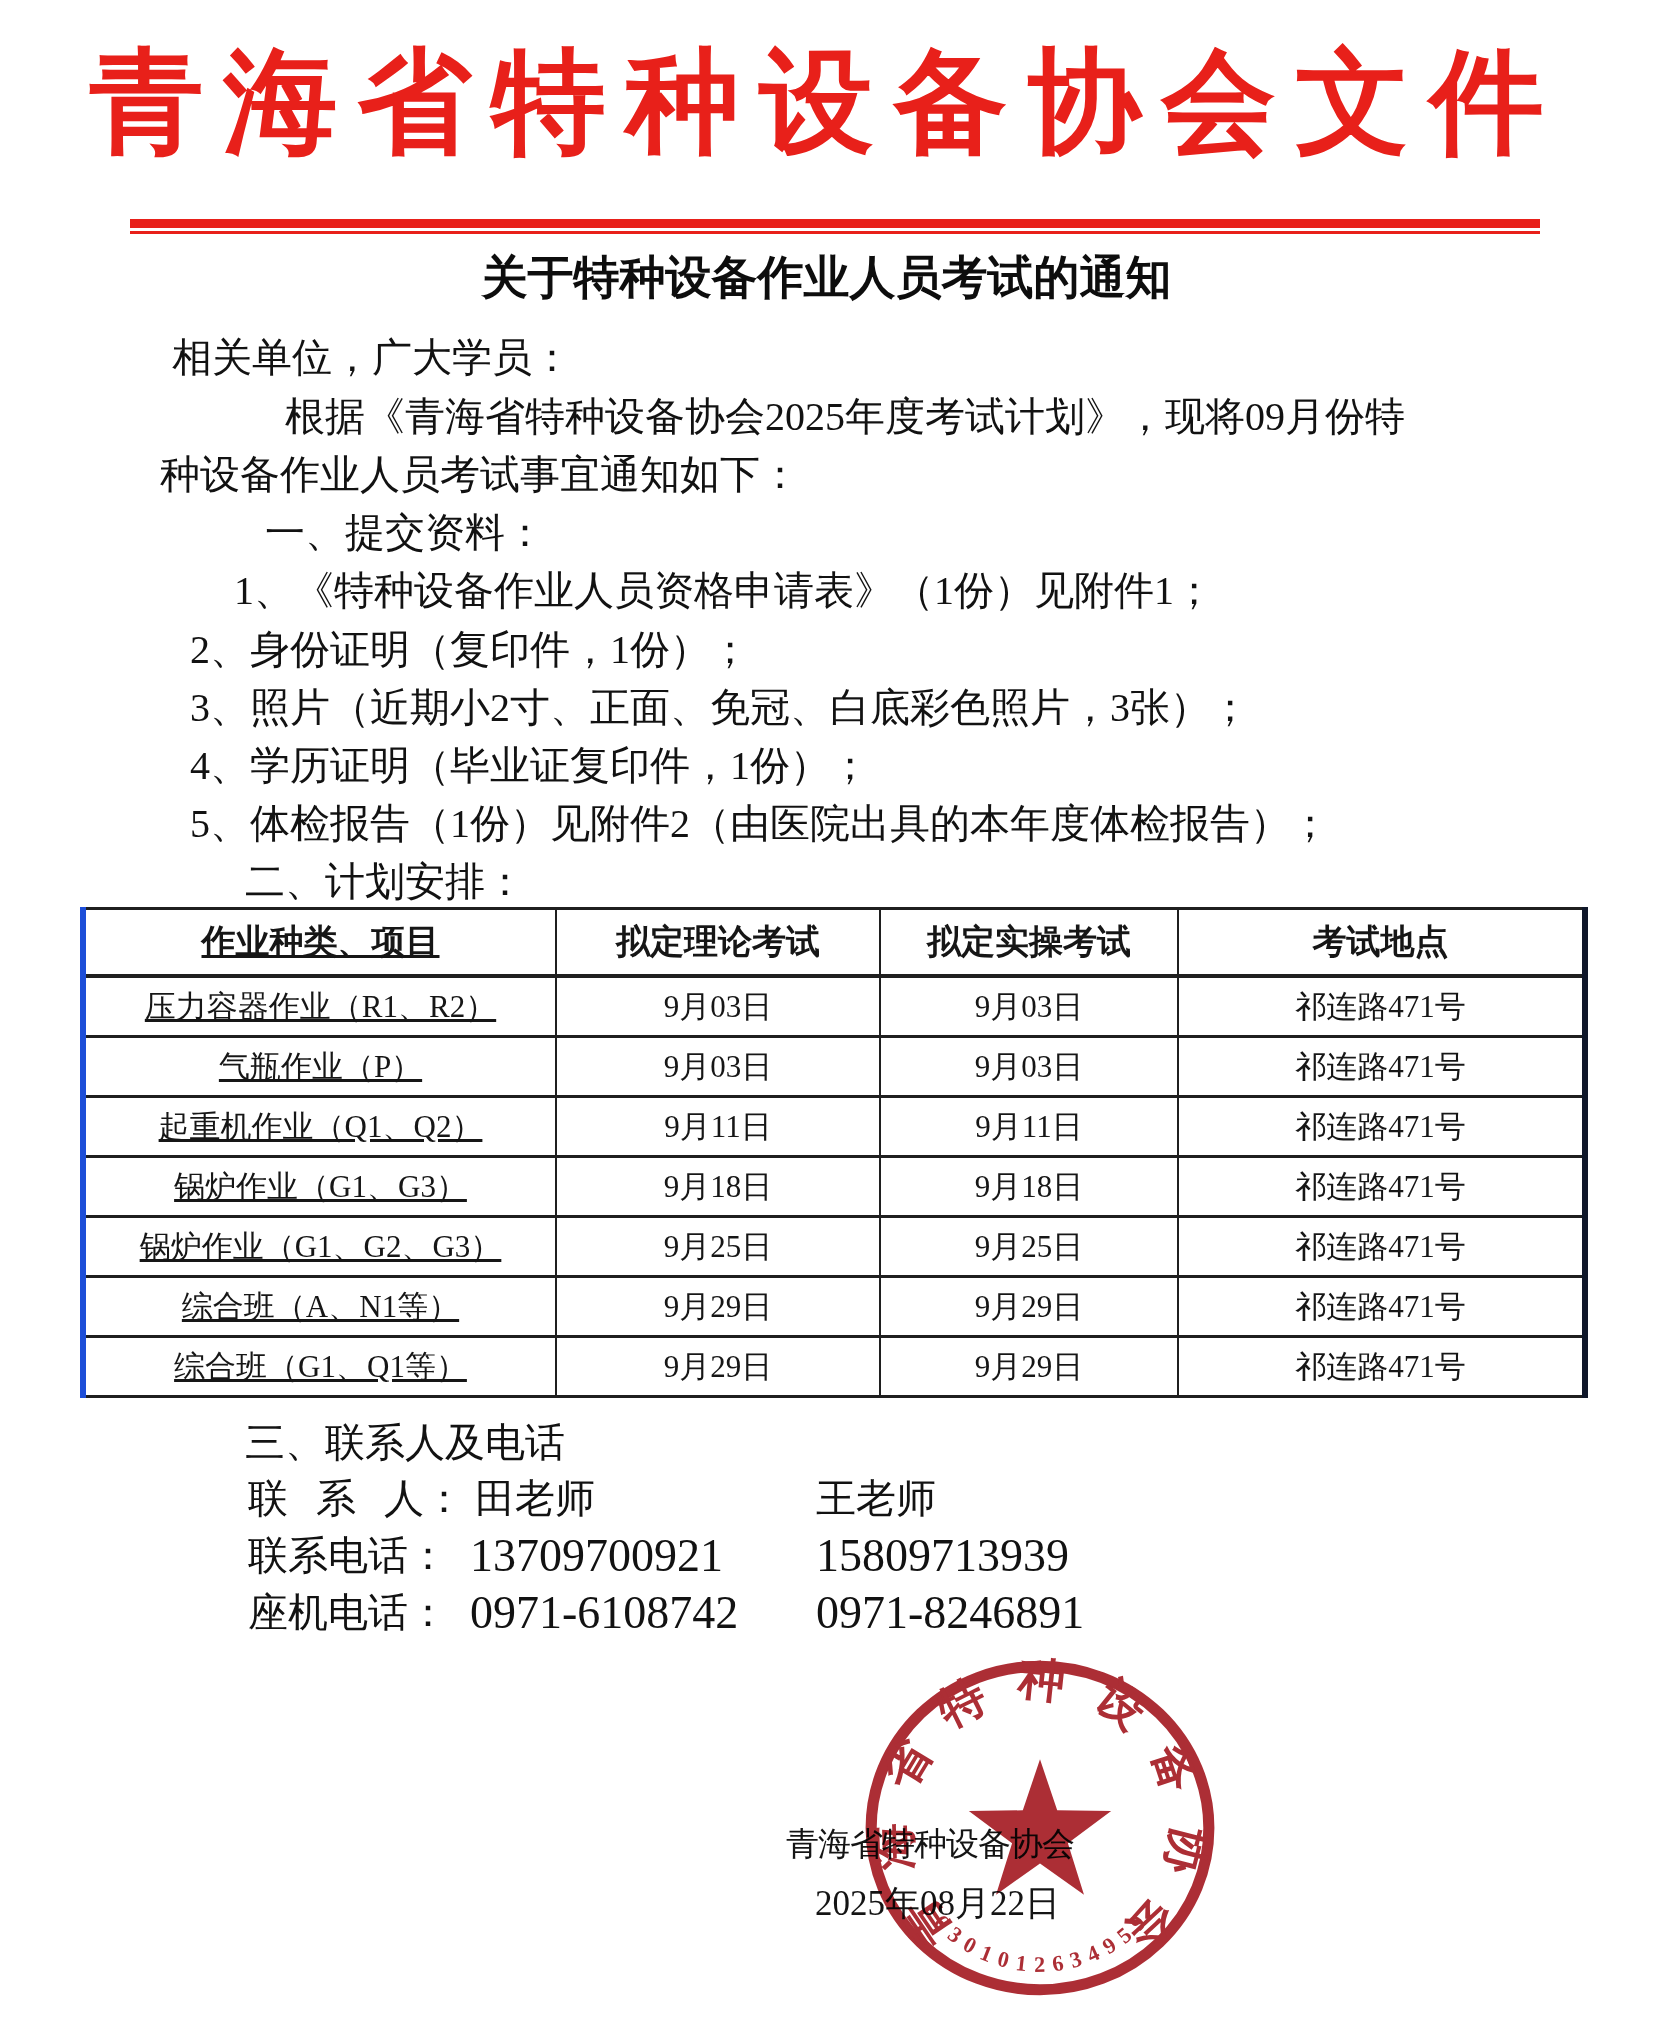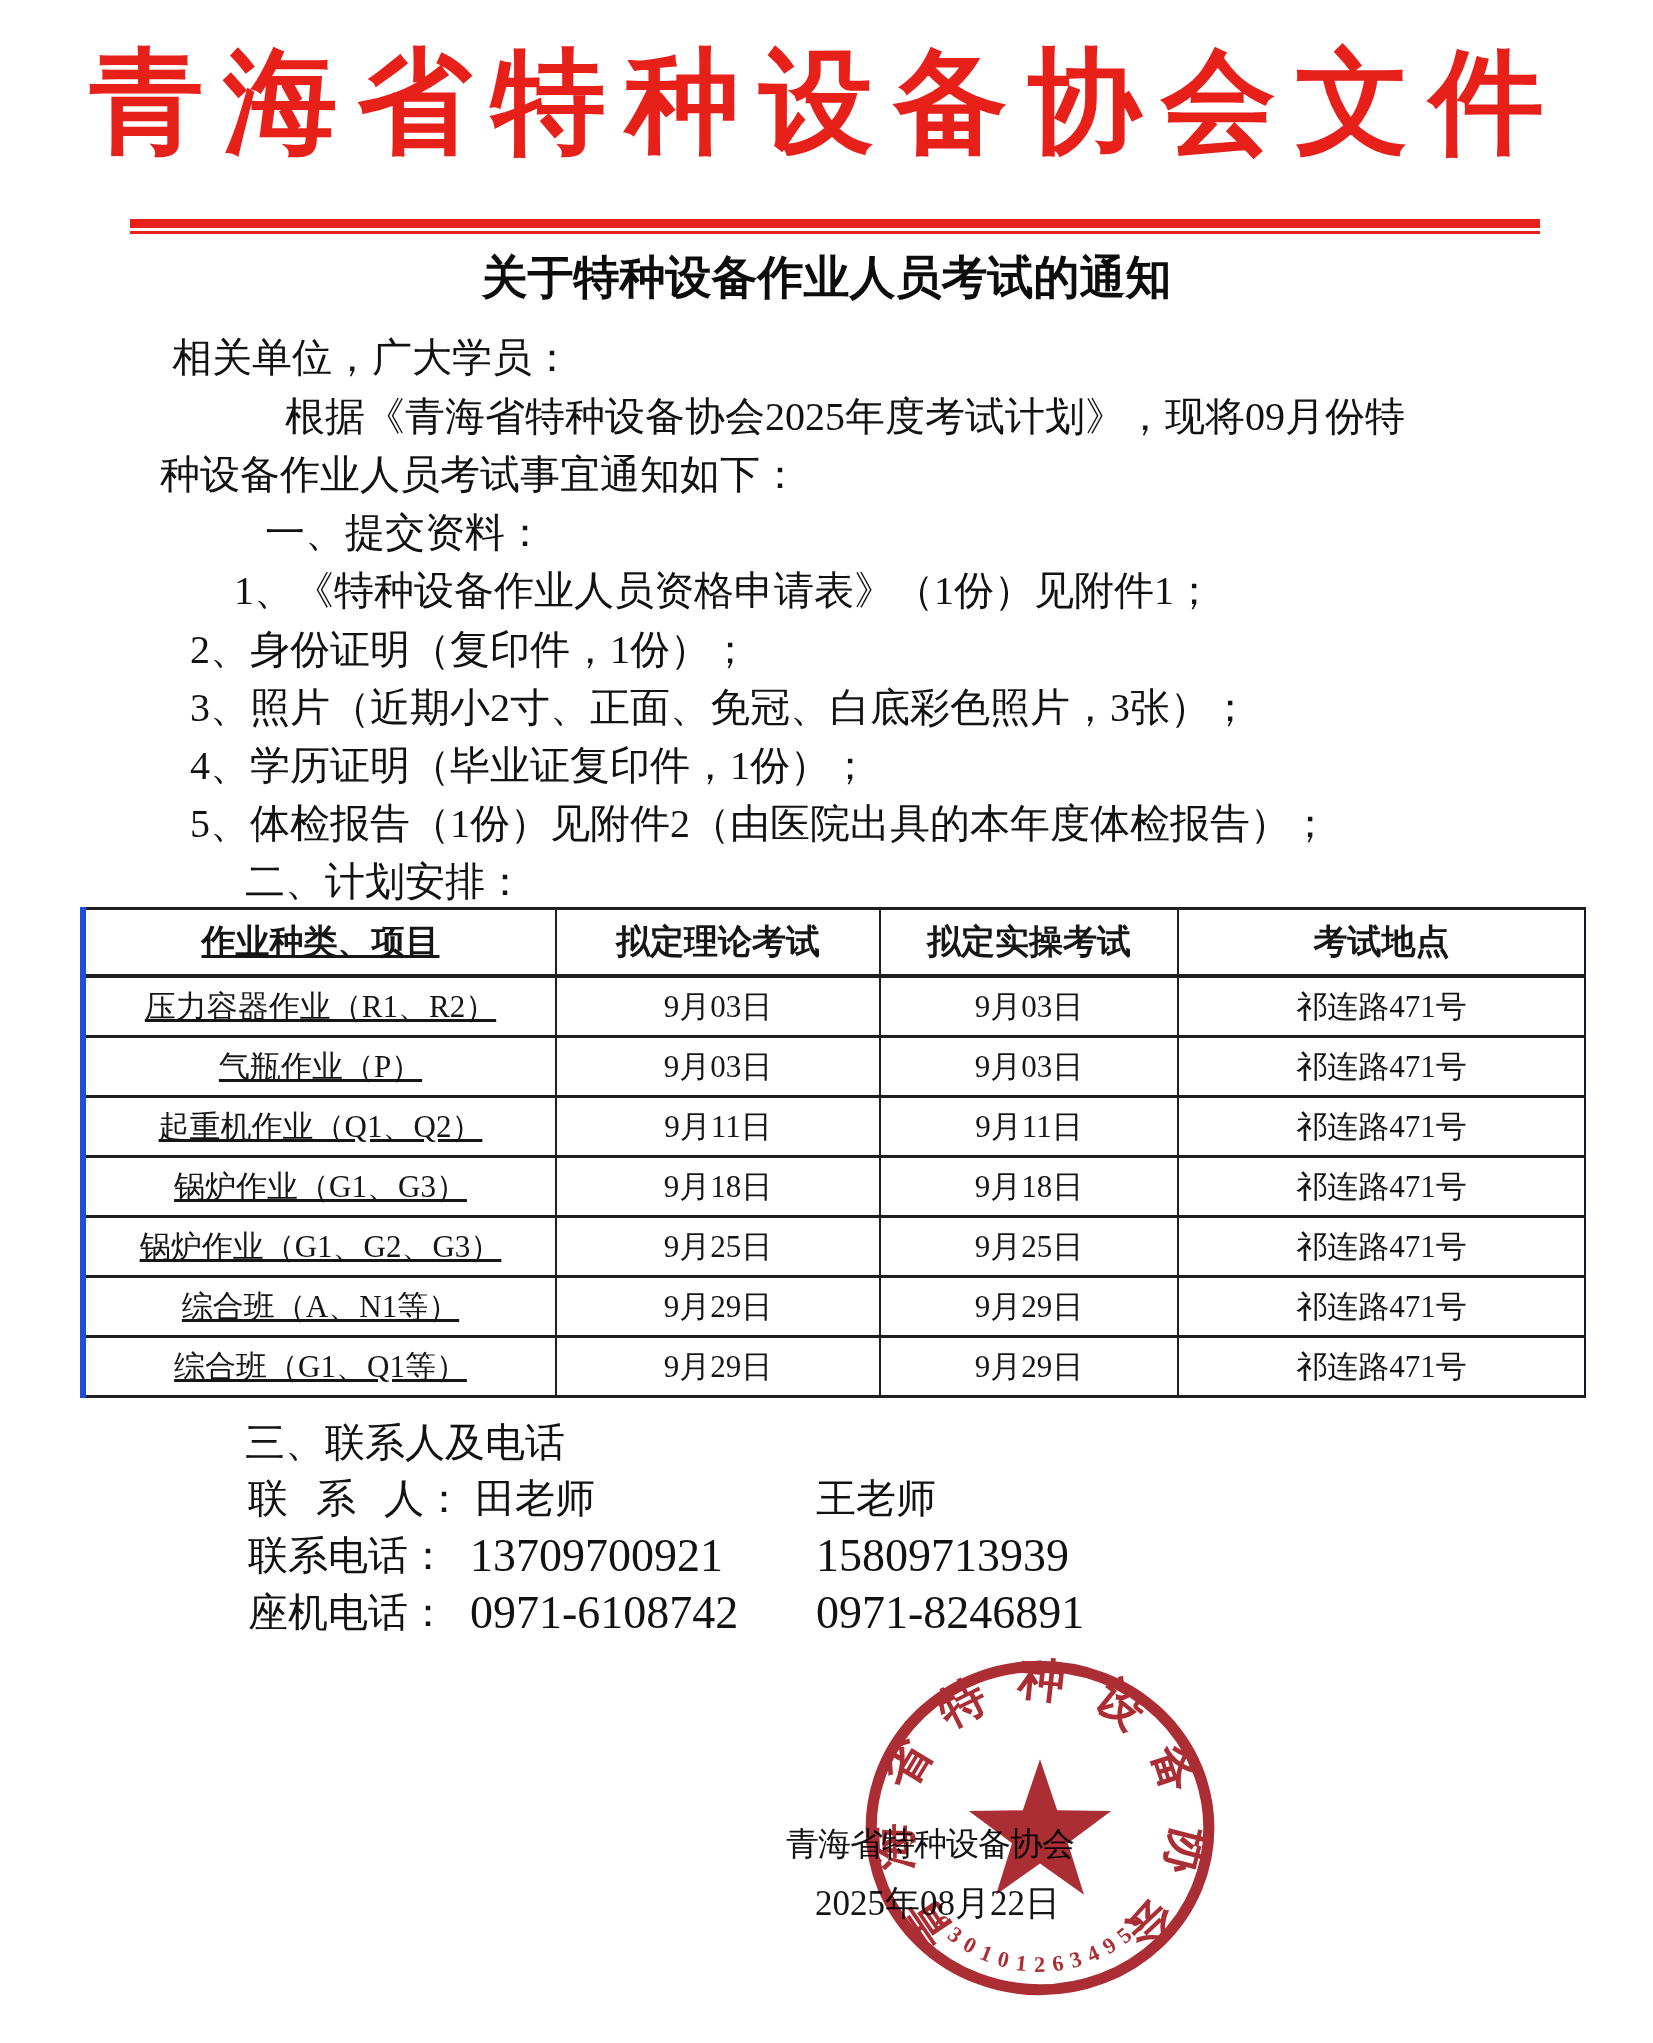--- a/index.html
+++ b/index.html
@@ -55,21 +55,21 @@
     border:2px solid #1f1f1f;
     text-align:center;vertical-align:middle;
     padding:0;white-space:nowrap;overflow:hidden;
   }
   table.sched th{
     height:64px;font-size:34px;font-weight:bold;
     border-top:3px solid #1f1f1f;border-bottom:4px solid #1f1f1f;
   }
   table.sched td{height:57px;border-bottom:3px solid #1f1f1f;}
   table.sched tr th:first-child,table.sched tr td:first-child{border-left:6px solid #1d4ed8;text-decoration:underline;}
-  table.sched tr th:last-child,table.sched tr td:last-child{border-right:2px solid #0f172a;}
+  table.sched tr th:last-child,table.sched tr td:last-child{border-right:6px solid #0f172a;}
   
   .s3{top:1414px;left:245px;}
   .crow{position:absolute;left:0;width:100%;height:58px;line-height:58px;font-size:40px;white-space:nowrap;}
   .crow .lab{position:absolute;left:248px;}
   .crow .lab.sp{word-spacing:18px;}
   .crow .v1{position:absolute;left:470px;}
   .crow .v1n{position:absolute;left:470px;font-size:46px;}
   .crow .v2{position:absolute;left:816px;}
   .crow .v2n{position:absolute;left:816px;font-size:46px;}
   .cr1{top:1470px;}

